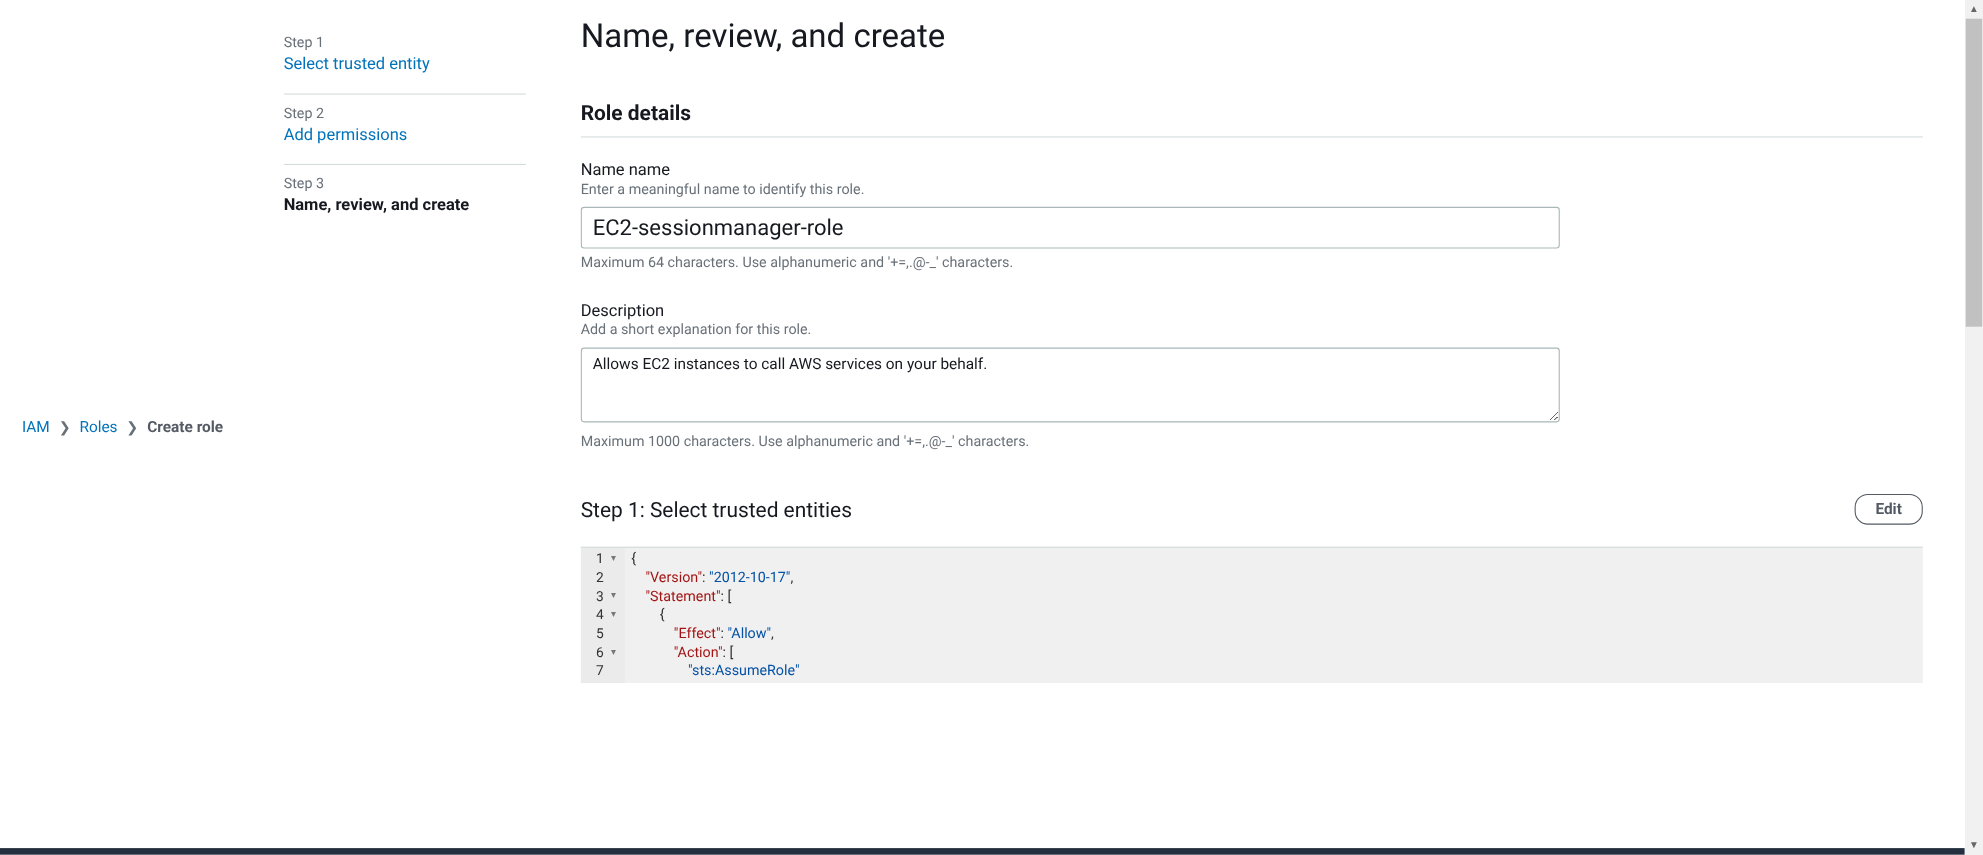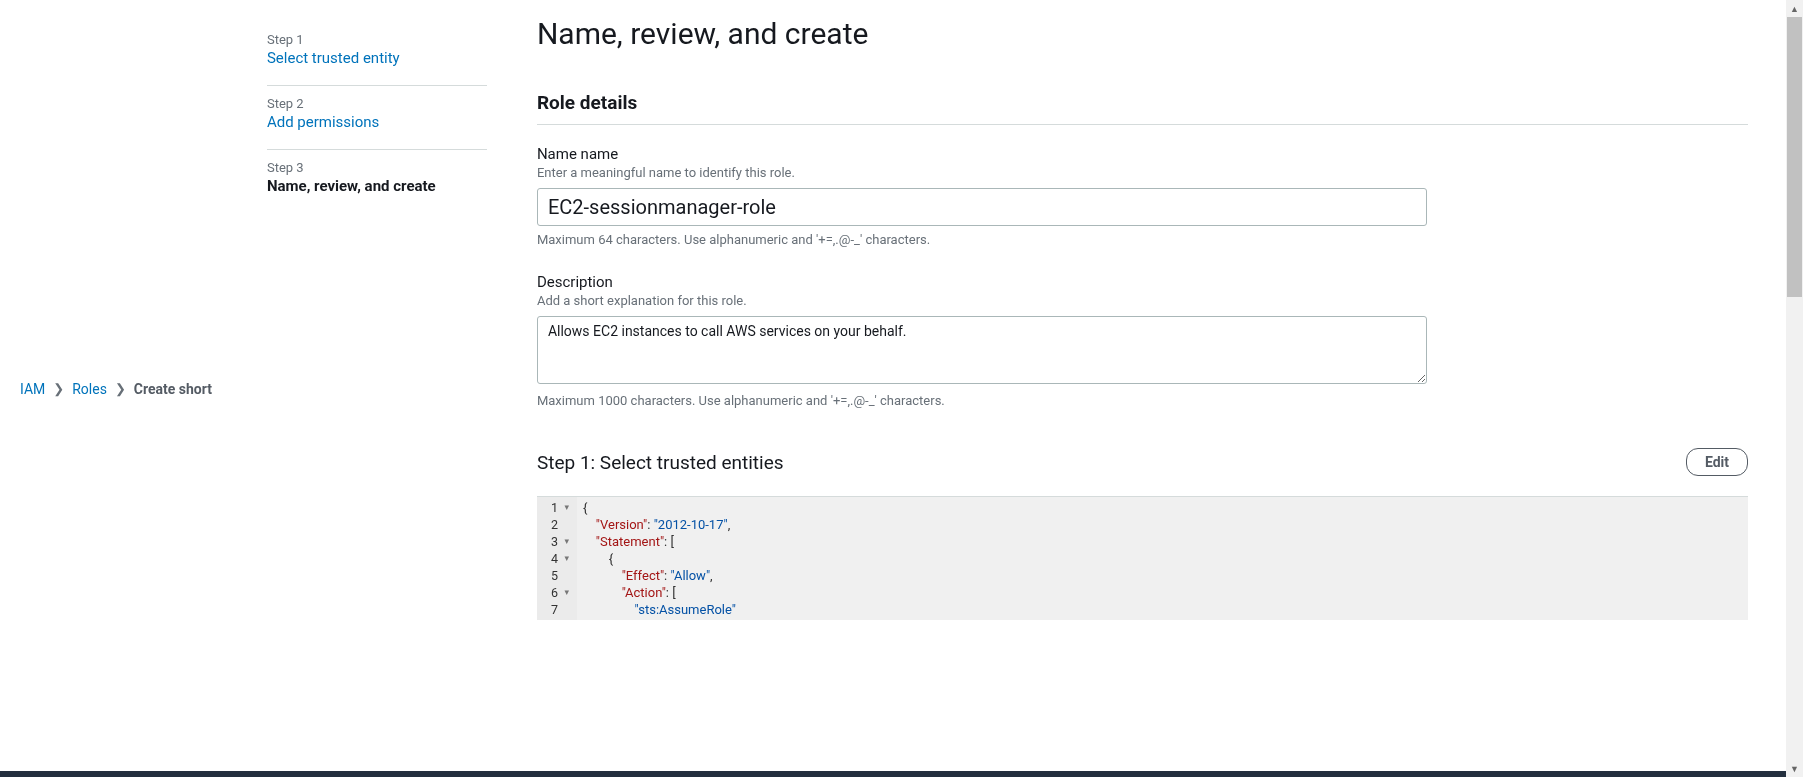--- a/index.html
+++ b/index.html
@@ -238,21 +238,21 @@
   </style>
 </head>
 <body>
 
 <div class="page-wrapper">
   <nav class="breadcrumb">
     <a href="#">IAM</a>
     <span class="chev">❯</span>
     <a href="#">Roles</a>
     <span class="chev">❯</span>
-    <span class="current">Create short</span>
+    <span class="current">Create role</span>
   </nav>
 
   <div class="layout">
     <aside class="sidebar">
       <div class="step-block">
         <div class="step-number">Step 1</div>
         <div class="step-title-link">Select trusted entity</div>
       </div>
       <div class="step-block">
         <div class="step-number">Step 2</div>

